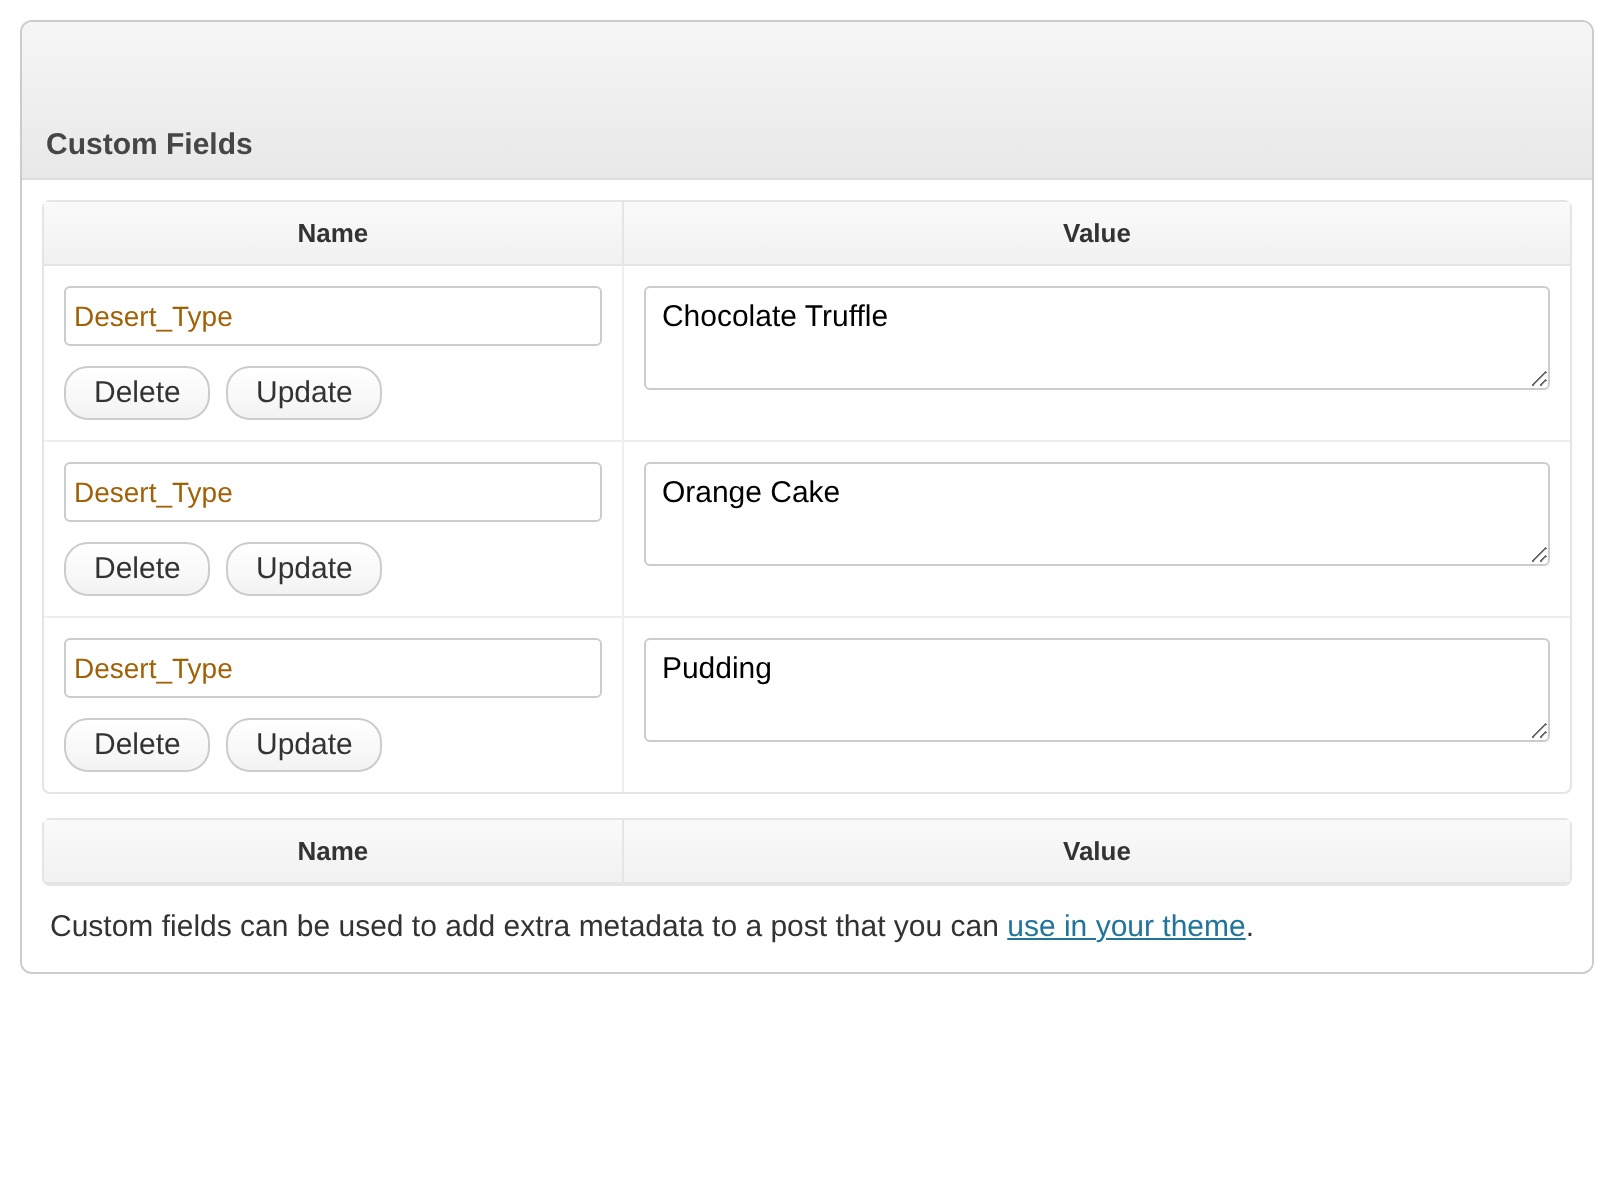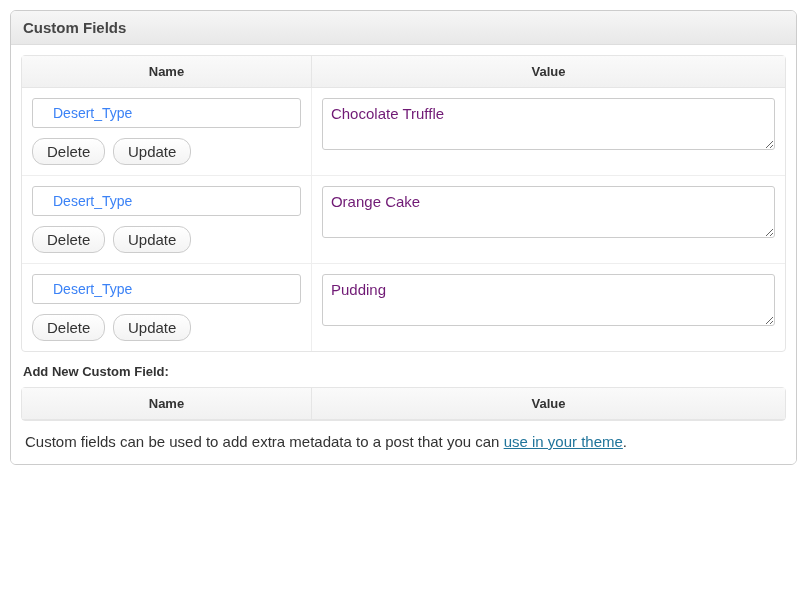--- a/index.html
+++ b/index.html
@@ -22,20 +22,21 @@
     }
     .metabox-header {
       background: linear-gradient(to bottom, #f6f6f6, #e8e8e8);
       border-bottom: 1px solid #ddd;
       padding: 8px 12px;
     }
     .metabox-header h3 {
       font-size: 15px;
       font-weight: bold;
       color: #464646;
+      margin-top: 45px;
     }
     .metabox-body {
       padding: 10px;
       background: #fff;
     }
     .fields-table {
       width: 100%;
       border: 1px solid #e5e5e5;
       border-radius: 4px;
       border-collapse: separate;
@@ -60,37 +61,37 @@
       vertical-align: top;
     }
     .fields-table tbody tr td:first-child {
       border-right: 1px solid #eee;
     }
     .fields-table tbody tr + tr td {
       border-top: 1px solid #eee;
     }
     .name-input {
       width: 100%;
-      padding: 6px 20px;
+      padding: 6px 4px;
       font-size: 14px;
       border: 1px solid #ccc;
       border-radius: 3px;
       font-family: inherit;
-      color: #3b82f6;
+      color: #a16207;
       margin-bottom: 10px;
     }
     .value-textarea {
       width: 100%;
       min-height: 52px;
       padding: 6px 8px;
       font-size: 15px;
       border: 1px solid #ccc;
       border-radius: 3px;
       font-family: inherit;
-      color: #701a75;
+      color: #000000;
       resize: both;
     }
     .btn {
       display: inline-block;
       padding: 4px 14px;
       font-size: 15px;
       color: #333;
       background: linear-gradient(to bottom, #fff, #f3f3f3);
       border: 1px solid #ccc;
       border-radius: 12px;
@@ -227,21 +228,20 @@
             <button class="btn">Delete</button>
             <button class="btn">Update</button>
           </td>
           <td>
             <textarea class="value-textarea" style="">Pudding</textarea>
           </td>
         </tr>
       </tbody>
     </table>
 
-    <div class="add-new-label">Add New Custom Field:</div>
 
     <table class="add-table">
       <thead>
         <tr>
           <th>Name</th>
           <th>Value</th>
         </tr>
       </thead>
       <tbody>
       </tbody>

